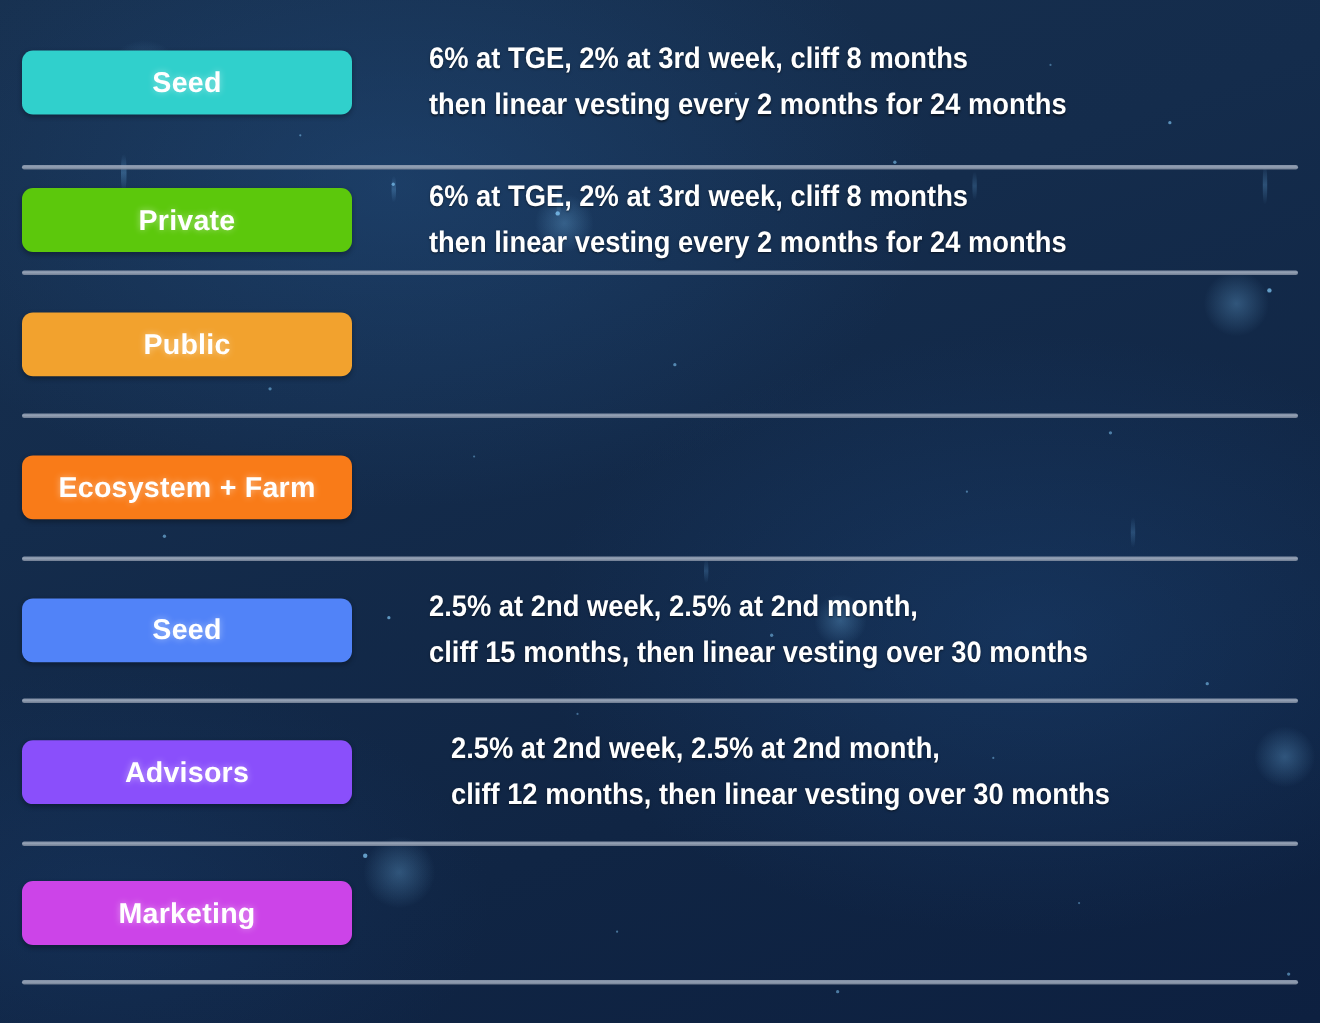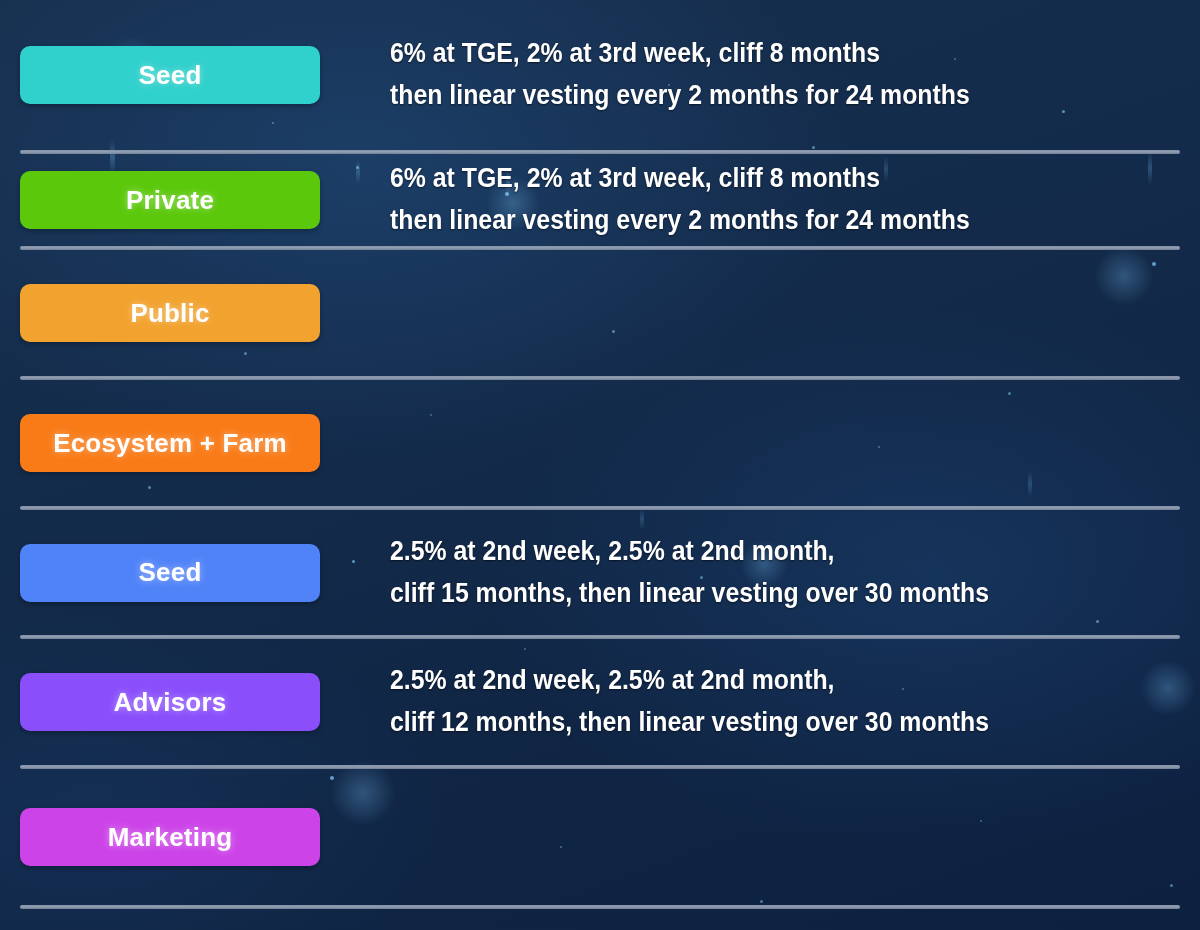--- a/index.html
+++ b/index.html
@@ -222,34 +222,34 @@
           <span class="pill-label">Seed</span>
         </div>
       </div>
       <div class="desc-cell">
         <div class="desc-line">2.5% at 2nd week, 2.5% at 2nd month,</div>
         <div class="desc-line">cliff 15 months, then linear vesting over 30 months</div>
       </div>
     </div>
     <div class="divider" style="background: linear-gradient(rgb(142, 155, 176) 0%, rgb(160, 172, 190) 45%, rgb(123, 135, 155) 100%);"></div>
 
-    <div class="row" style="height:126px;">
+    <div class="row" style="height:126px;gap:20px;">
       <div class="pill-cell">
         <div class="pill" id="pill-5" style="background: rgb(138, 79, 251);">
           <span class="pill-label">Advisors</span>
         </div>
       </div>
       <div class="desc-cell">
         <div class="desc-line">2.5% at 2nd week, 2.5% at 2nd month,</div>
         <div class="desc-line">cliff 12 months, then linear vesting over 30 months</div>
       </div>
     </div>
     <div class="divider" style="background: linear-gradient(rgb(142, 155, 176) 0%, rgb(160, 172, 190) 45%, rgb(123, 135, 155) 100%);"></div>
 
-    <div class="row" style="height:136px;">
+    <div class="row" style="height:122px;">
       <div class="pill-cell">
         <div class="pill" id="pill-6" style="background: rgb(204, 68, 232);">
           <span class="pill-label">Marketing</span>
         </div>
       </div>
     </div>
     <div class="divider" style="background: linear-gradient(rgb(142, 155, 176) 0%, rgb(160, 172, 190) 45%, rgb(123, 135, 155) 100%);"></div>
 
   </div>
 </div>

